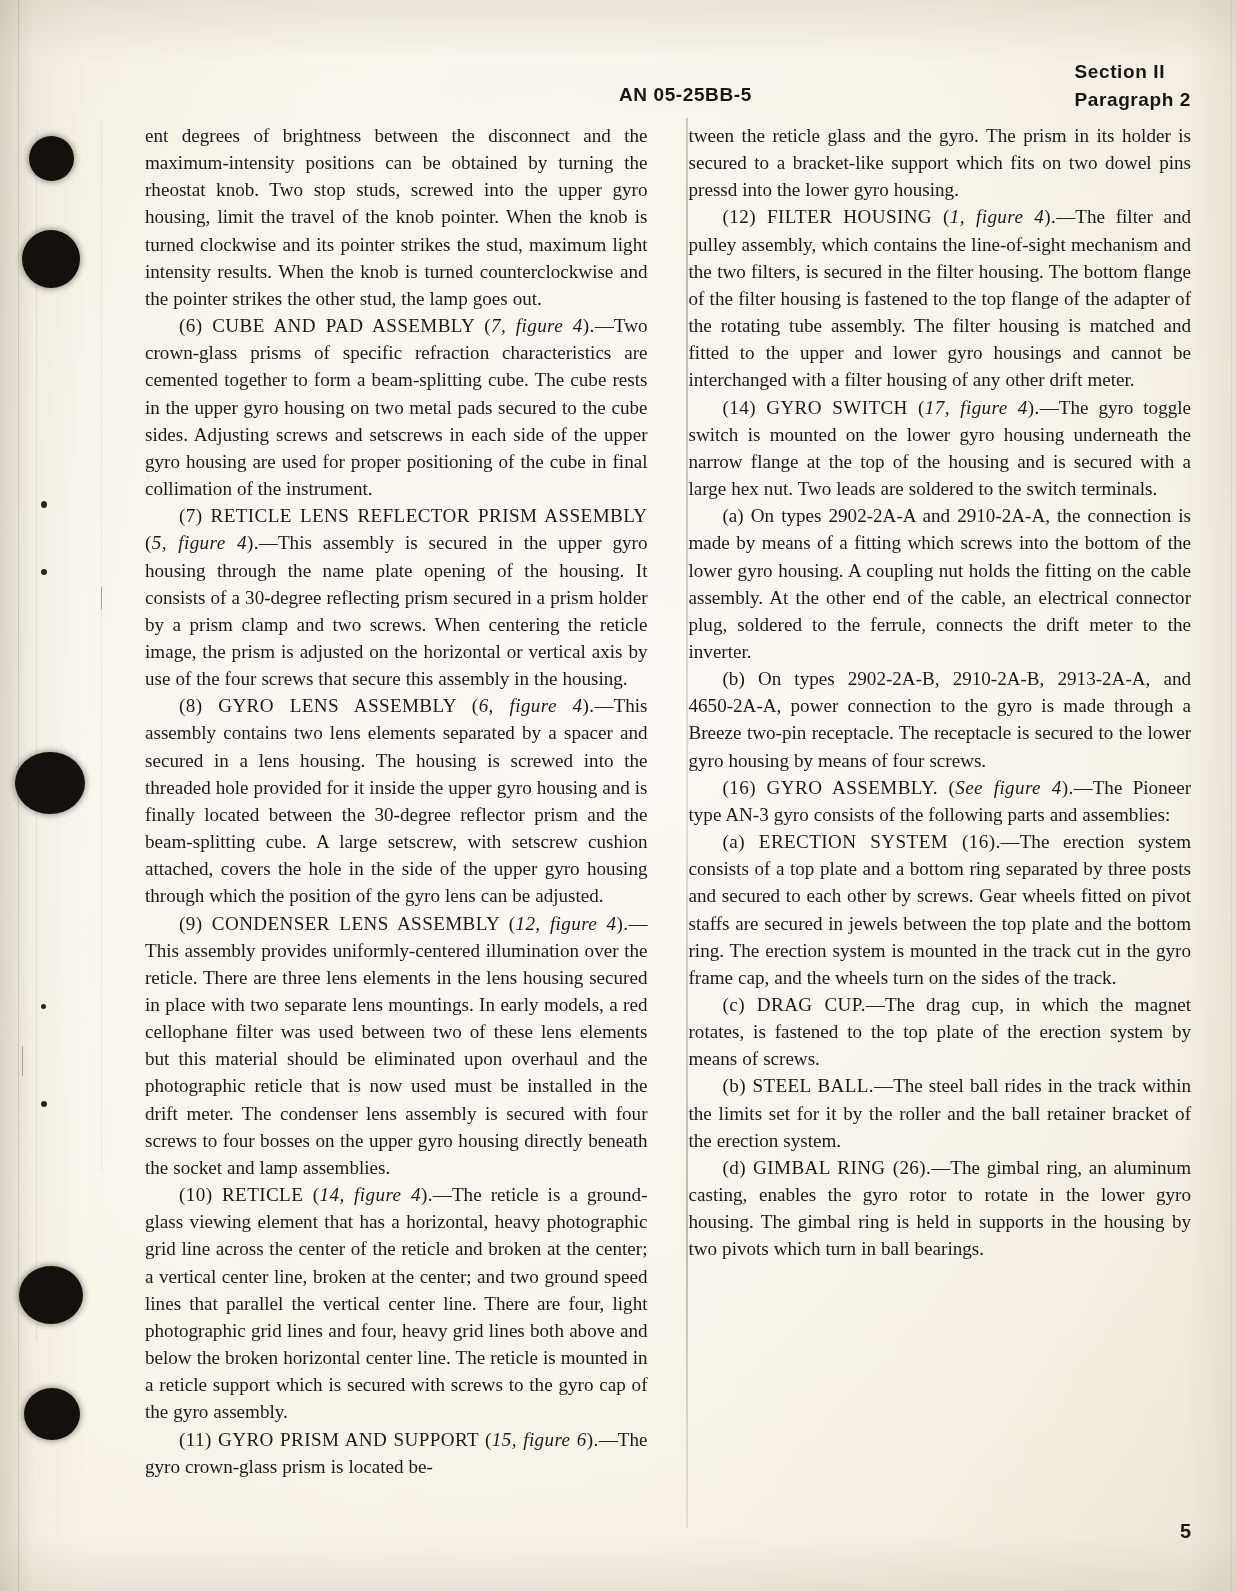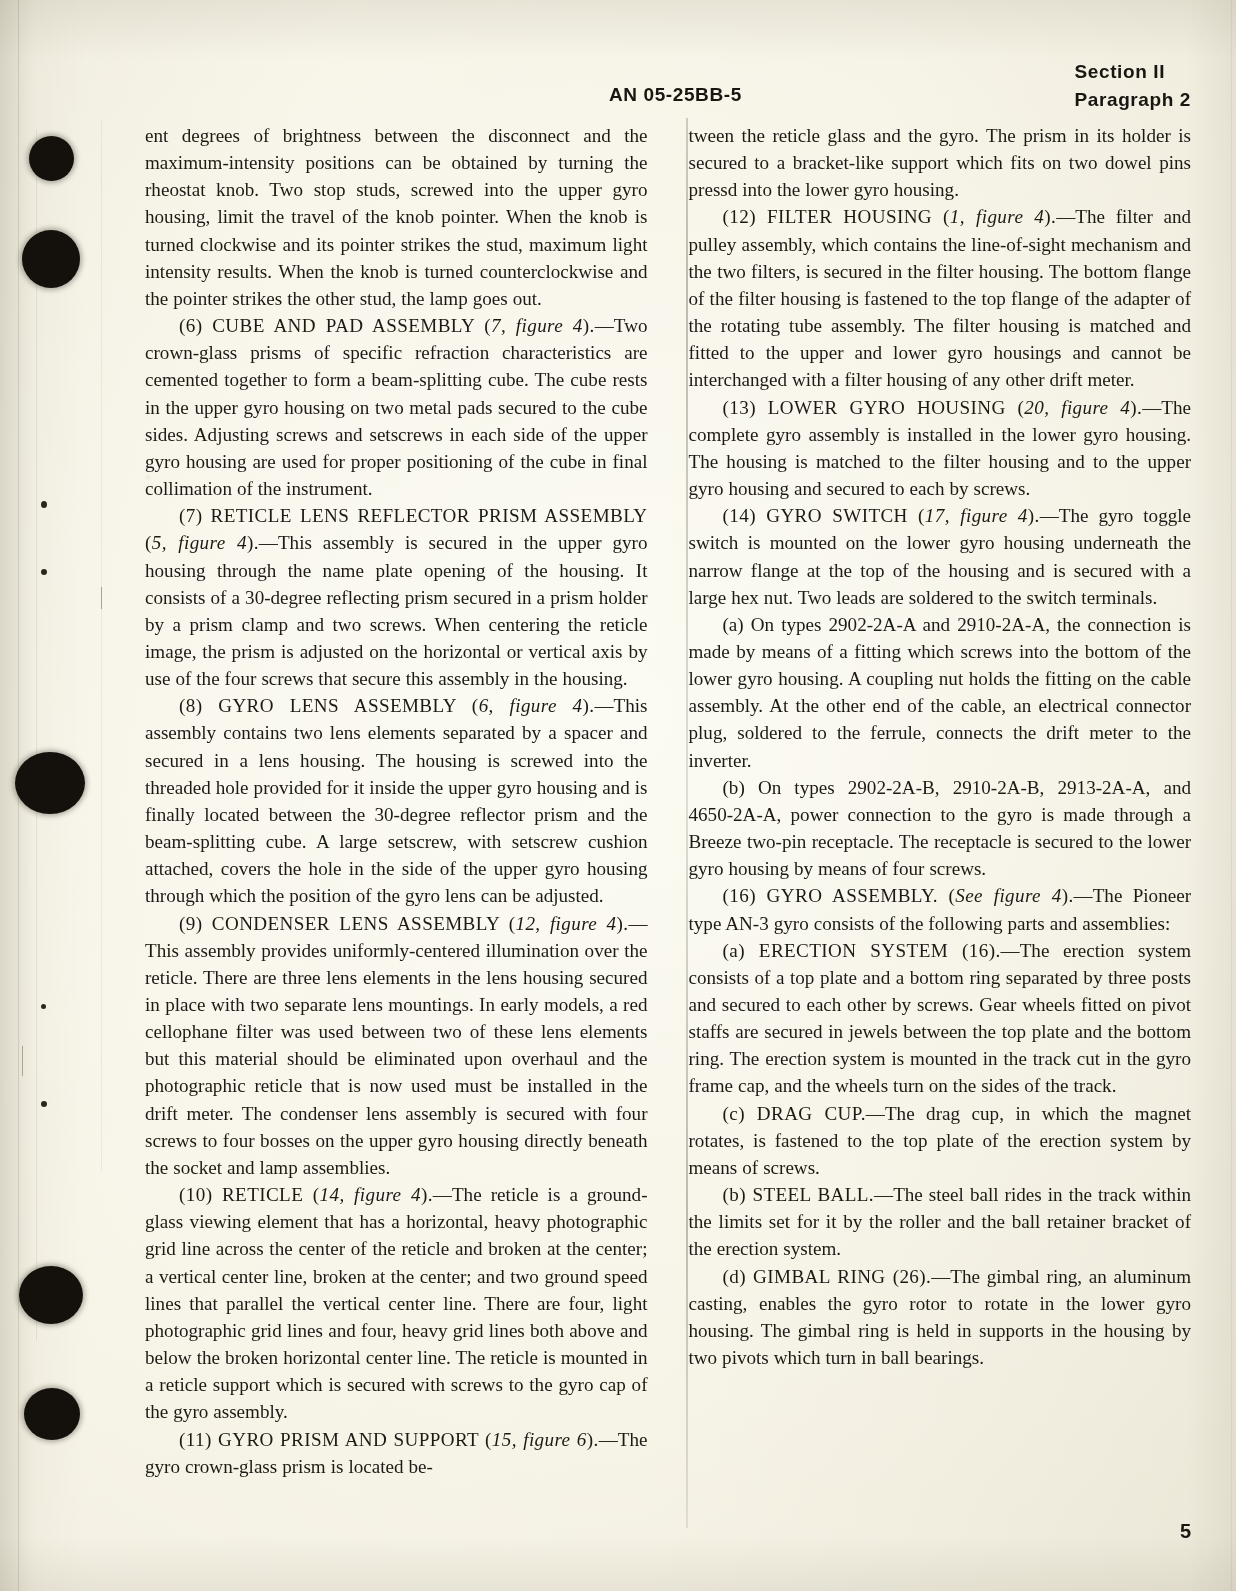--- a/index.html
+++ b/index.html
@@ -73,21 +73,21 @@
   
   .header {
     position: absolute;
     left: 145px;
     right: 45px;
     top: 58px;
     height: 60px;
   }
   .doc-number {
     position: absolute;
-    left: 464px;
+    left: 474px;
     top: 26px;
     font-family: "Liberation Sans", "DejaVu Sans", sans-serif;
     font-weight: bold;
     font-size: 19px;
     letter-spacing: 0.6px;
     color: #191612;
   }
   .header-right {
     position: absolute;
     right: 0;
@@ -212,21 +212,20 @@
         <p class="indent"><span class="hd">(6) CUBE AND PAD ASSEMBLY (<i class="it">7, figure 4</i>).</span><span>—Two crown-glass prisms of specific refraction characteristics are cemented together to form a beam-splitting cube. The cube rests in the upper gyro housing on two metal pads secured to the cube sides. Adjusting screws and setscrews in each side of the upper gyro housing are used for proper positioning of the cube in final collimation of the instrument.</span></p>
         <p class="indent"><span class="hd">(7) RETICLE LENS REFLECTOR PRISM ASSEMBLY (<i class="it">5, figure 4</i>).</span><span>—This assembly is secured in the upper gyro housing through the name plate opening of the housing. It consists of a 30-degree reflecting prism secured in a prism holder by a prism clamp and two screws. When centering the reticle image, the prism is adjusted on the horizontal or vertical axis by use of the four screws that secure this assembly in the housing.</span></p>
         <p class="indent"><span class="hd">(8) GYRO LENS ASSEMBLY (<i class="it">6, figure 4</i>).</span><span>—This assembly contains two lens elements separated by a spacer and secured in a lens housing. The housing is screwed into the threaded hole provided for it inside the upper gyro housing and is finally located between the 30-degree reflector prism and the beam-splitting cube. A large setscrew, with setscrew cushion attached, covers the hole in the side of the upper gyro housing through which the position of the gyro lens can be adjusted.</span></p>
         <p class="indent"><span class="hd">(9) CONDENSER LENS ASSEMBLY (<i class="it">12, figure 4</i>).</span><span>—This assembly provides uniformly-centered illumination over the reticle. There are three lens elements in the lens housing secured in place with two separate lens mountings. In early models, a red cellophane filter was used between two of these lens elements but this material should be eliminated upon overhaul and the photographic reticle that is now used must be installed in the drift meter. The condenser lens assembly is secured with four screws to four bosses on the upper gyro housing directly beneath the socket and lamp assemblies.</span></p>
         <p class="indent"><span class="hd">(10) RETICLE (<i class="it">14, figure 4</i>).</span><span>—The reticle is a ground-glass viewing element that has a horizontal, heavy photographic grid line across the center of the reticle and broken at the center; a vertical center line, broken at the center; and two ground speed lines that parallel the vertical center line. There are four, light photographic grid lines and four, heavy grid lines both above and below the broken horizontal center line. The reticle is mounted in a reticle support which is secured with screws to the gyro cap of the gyro assembly.</span></p>
         <p class="indent"><span class="hd">(11) GYRO PRISM AND SUPPORT (<i class="it">15, figure 6</i>).</span><span>—The gyro crown-glass prism is located be-</span></p>
       </div>
     <div class="col" id="right-col">
         <p class="flush">tween the reticle glass and the gyro. The prism in its holder is secured to a bracket-like support which fits on two dowel pins pressd into the lower gyro housing.</p>
         <p class="indent"><span class="hd">(12) FILTER HOUSING (<i class="it">1, figure 4</i>).</span><span>—The filter and pulley assembly, which contains the line-of-sight mechanism and the two filters, is secured in the filter housing. The bottom flange of the filter housing is fastened to the top flange of the adapter of the rotating tube assembly. The filter housing is matched and fitted to the upper and lower gyro housings and cannot be interchanged with a filter housing of any other drift meter.</span></p>
-        <p class="indent"><span class="hd">(13) LOWER GYRO HOUSING (<i class="it">20, figure 4</i>).</span><span>—The complete gyro assembly is installed in the lower gyro housing. The housing is matched to the filter housing and to the upper gyro housing and secured to each by screws.</span></p>
         <p class="indent"><span class="hd">(14) GYRO SWITCH (<i class="it">17, figure 4</i>).</span><span>—The gyro toggle switch is mounted on the lower gyro housing underneath the narrow flange at the top of the housing and is secured with a large hex nut. Two leads are soldered to the switch terminals.</span></p>
         <p class="indent">(a) On types 2902-2A-A and 2910-2A-A, the connection is made by means of a fitting which screws into the bottom of the lower gyro housing. A coupling nut holds the fitting on the cable assembly. At the other end of the cable, an electrical connector plug, soldered to the ferrule, connects the drift meter to the inverter.</p>
         <p class="indent">(b) On types 2902-2A-B, 2910-2A-B, 2913-2A-A, and 4650-2A-A, power connection to the gyro is made through a Breeze two-pin receptacle. The receptacle is secured to the lower gyro housing by means of four screws.</p>
         <p class="indent"><span class="hd">(16) GYRO ASSEMBLY. (<i class="it">See figure 4</i>).</span><span>—The Pioneer type AN-3 gyro consists of the following parts and assemblies:</span></p>
         <p class="indent"><span class="hd">(a) ERECTION SYSTEM (16).</span><span>—The erection system consists of a top plate and a bottom ring separated by three posts and secured to each other by screws. Gear wheels fitted on pivot staffs are secured in jewels between the top plate and the bottom ring. The erection system is mounted in the track cut in the gyro frame cap, and the wheels turn on the sides of the track.</span></p>
         <p class="indent"><span class="hd">(c) DRAG CUP.</span><span>—The drag cup, in which the magnet rotates, is fastened to the top plate of the erection system by means of screws.</span></p>
         <p class="indent"><span class="hd">(b) STEEL BALL.</span><span>—The steel ball rides in the track within the limits set for it by the roller and the ball retainer bracket of the erection system.</span></p>
         <p class="indent"><span class="hd">(d) GIMBAL RING (26).</span><span>—The gimbal ring, an aluminum casting, enables the gyro rotor to rotate in the lower gyro housing. The gimbal ring is held in supports in the housing by two pivots which turn in ball bearings.</span></p>
       </div>
   </div>

